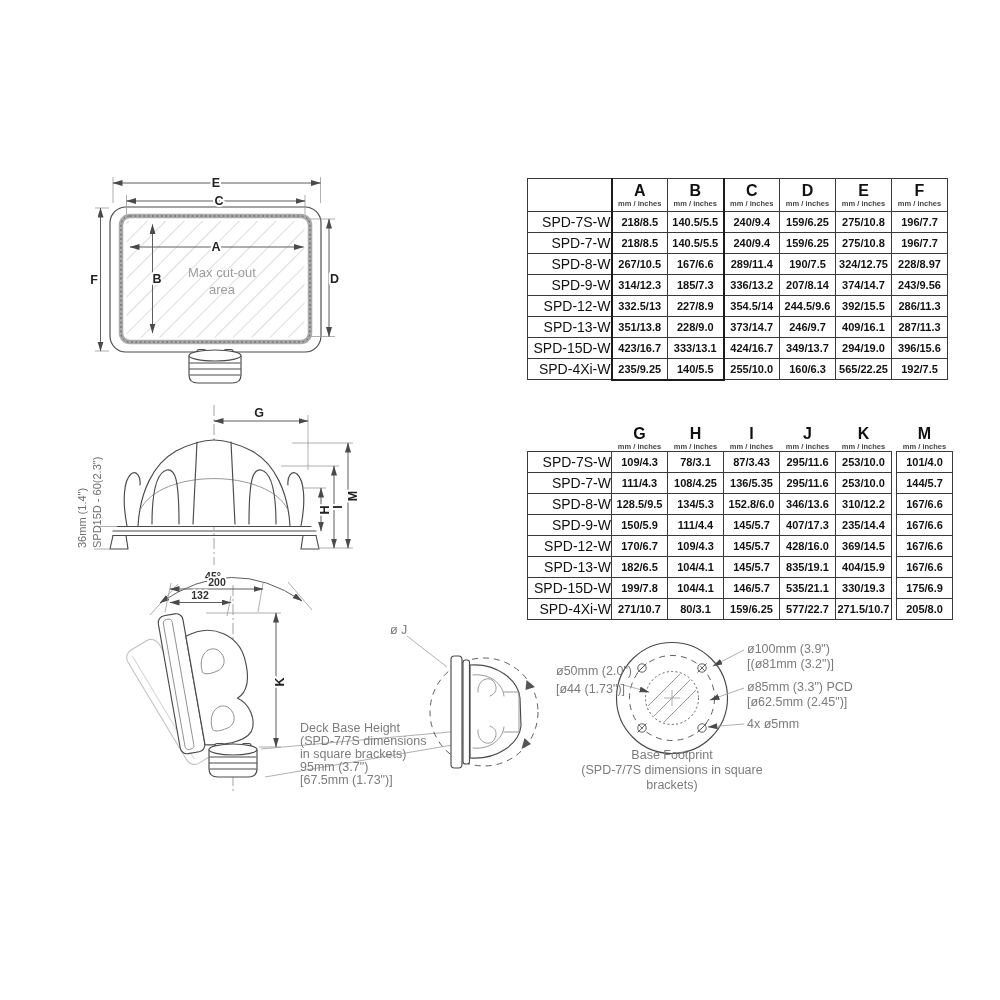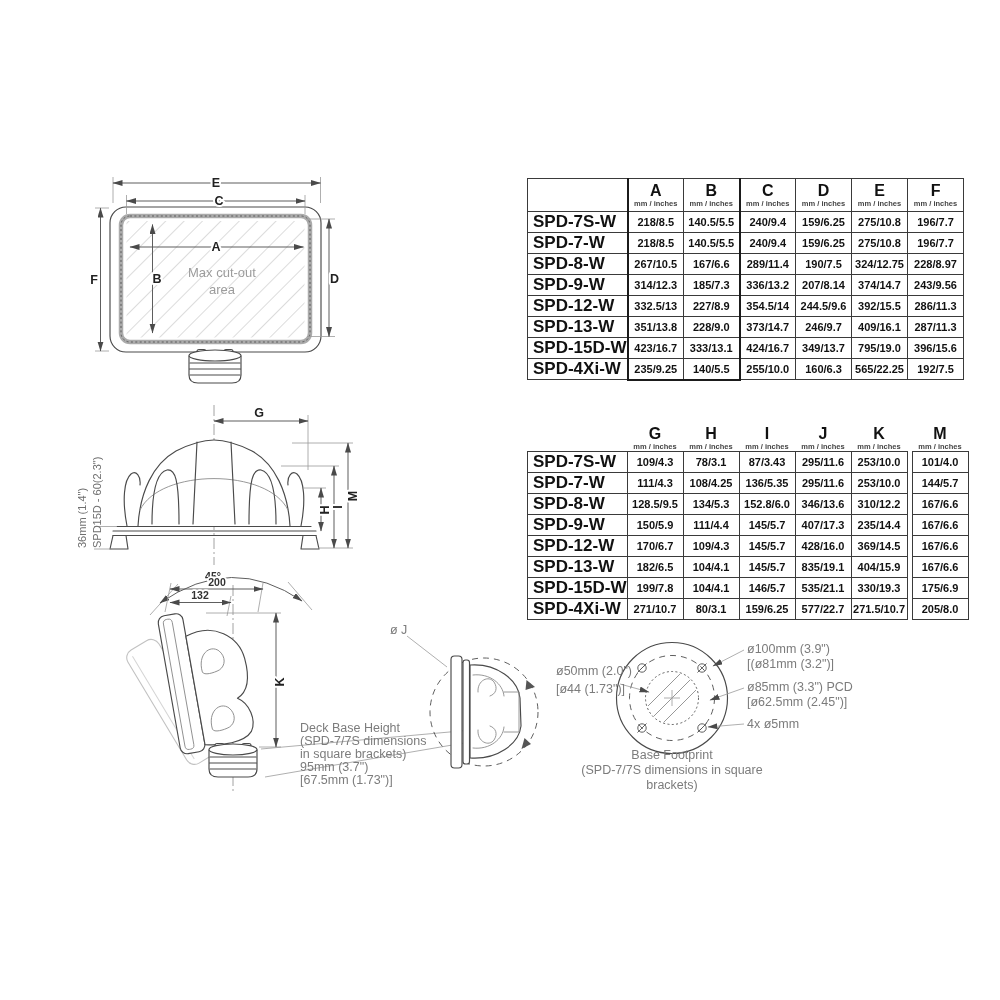--- a/index.html
+++ b/index.html
@@ -14,21 +14,21 @@
   .t2wrap{position:absolute;left:527px;top:424px;display:flex;gap:4px;align-items:flex-start}
   col.cmodel{width:84px} col.cdata{width:56px}
   tr.grp th{height:36px;font-size:13px;font-weight:600;line-height:1.2;white-space:normal;padding:1px 6px}
   tr.grp th.blank{border:none}
   th.g1{border:2.5px solid #1b1b1b}
   tr.colh th{height:32px}
   .letter{display:block;font-size:16px;font-weight:600;line-height:1.05;margin-top:2px}
   .unit{display:block;font-size:7.5px;font-weight:700;color:#444;line-height:1.1}
   tbody tr{height:21px}
   tbody td{font-size:11px;font-weight:600}
-  tbody td.model{font-size:17px;font-weight:700;text-align:left;padding-left:5px}
+  tbody td.model{font-size:14px;font-weight:400;text-align:right;padding-left:5px}
   #t1 .thL{border-left:2.5px solid #1b1b1b}
   #t1 .thR{border-right:2.5px solid #1b1b1b}
   #t1 tbody td:nth-child(2){border-left:2.5px solid #1b1b1b}
   #t1 tbody td:nth-child(3){border-right:2.5px solid #1b1b1b}
   #t1 tbody tr:last-child td:nth-child(2),
   #t1 tbody tr:last-child td:nth-child(3){border-bottom:2.5px solid #1b1b1b}
   tr.open th{border:none;height:26px;vertical-align:bottom}
 
   
   .ln{stroke:#4a4a4a;stroke-width:1.15;fill:none;stroke-linecap:round;stroke-linejoin:round}
@@ -352,21 +352,21 @@
           <td>246/9.7</td>
           <td>409/16.1</td>
           <td>287/11.3</td>
         </tr>
         <tr>
           <td class="model">SPD-15D-W</td>
           <td>423/16.7</td>
           <td>333/13.1</td>
           <td>424/16.7</td>
           <td>349/13.7</td>
-          <td>795/19.0</td>
+          <td>294/19.0</td>
           <td>396/15.6</td>
         </tr>
         <tr>
           <td class="model">SPD-4Xi-W</td>
           <td>235/9.25</td>
           <td>140/5.5</td>
           <td>255/10.0</td>
           <td>160/6.3</td>
           <td>565/22.25</td>
           <td>192/7.5</td>

